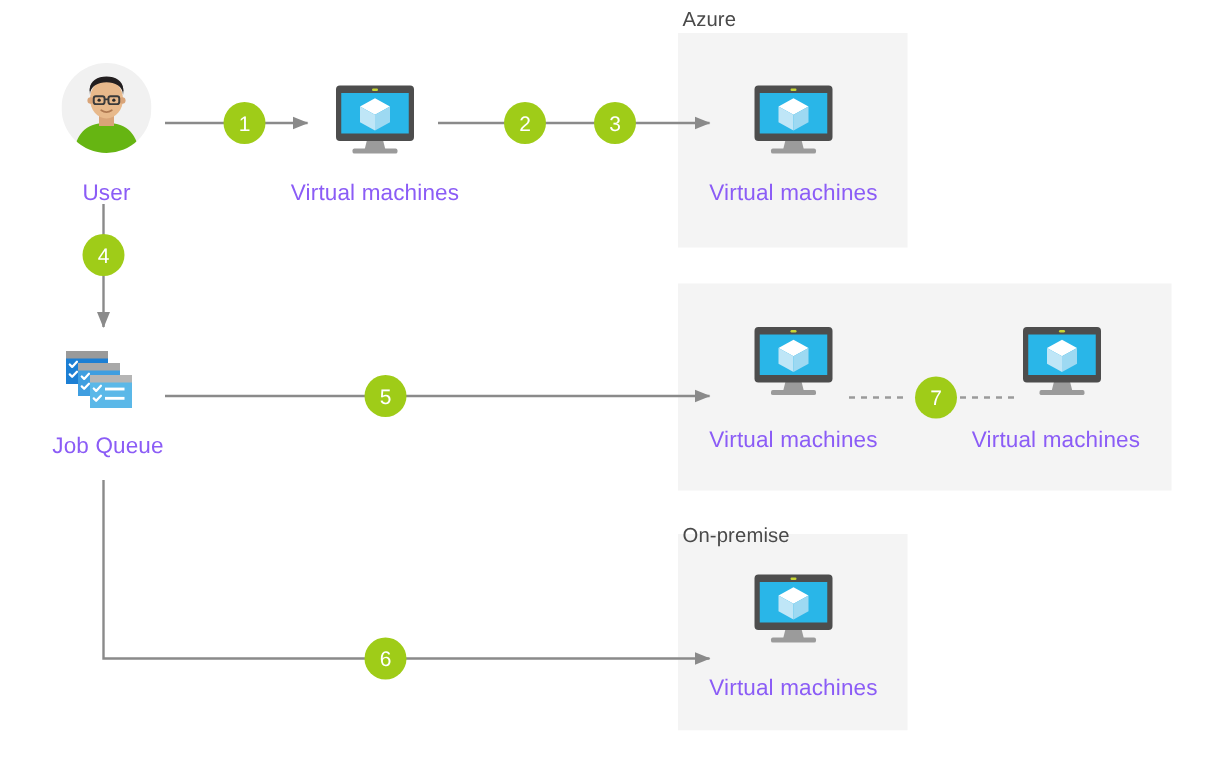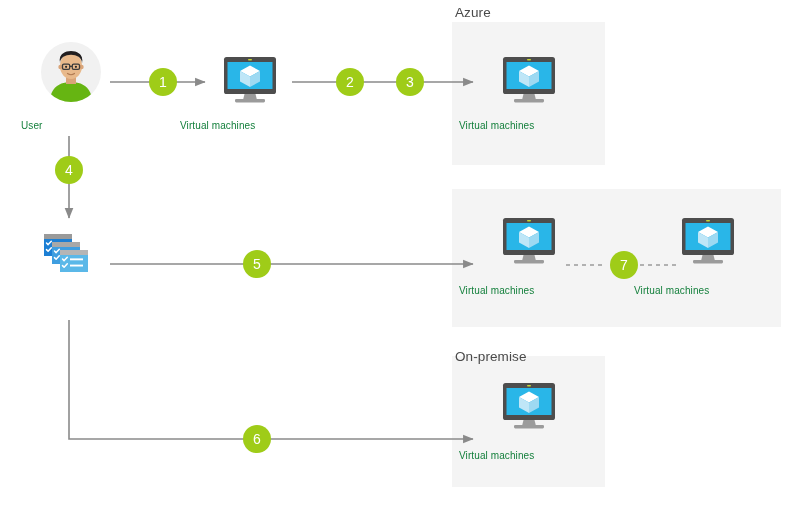--- a/index.html
+++ b/index.html
@@ -23,23 +23,23 @@
   }
   .zone-label {
     position: absolute;
     font-size: 13.5px;
     color: #4a4a4a;
     letter-spacing: 0.1px;
     white-space: nowrap;
   }
   .node-label {
     position: absolute;
-    font-size: 10px;
-    color: #15803d;
-    text-align: left;
+    font-size: 15px;
+    color: #8b5cf6;
+    text-align: center;
     white-space: nowrap;
     letter-spacing: 0.1px;
   }
   .badge {
     position: absolute;
     width: 28px;
     height: 28px;
     border-radius: 50%;
     background: #9fcc18;
     color: #ffffff;
@@ -165,20 +165,21 @@
       <path d="M13.5 27.6 l1.6 1.6 l3.2 -3.4" fill="none" stroke="#ffffff" stroke-width="1.5" stroke-linecap="round" stroke-linejoin="round"></path>
 
       <rect x="19" y="20" width="28" height="22" fill="#5bb8e8"></rect>
       <rect x="19" y="20" width="28" height="5" fill="#b5b5b5"></rect>
       <path d="M21.5 29 l1.6 1.6 l3.2 -3.4" fill="none" stroke="#ffffff" stroke-width="1.5" stroke-linecap="round" stroke-linejoin="round"></path>
       <path d="M21.5 35.6 l1.6 1.6 l3.2 -3.4" fill="none" stroke="#ffffff" stroke-width="1.5" stroke-linecap="round" stroke-linejoin="round"></path>
       <rect x="29" y="28.4" width="13" height="1.9" fill="#ffffff"></rect>
       <rect x="29" y="34.6" width="13" height="1.9" fill="#ffffff"></rect>
     </svg>
   </div>
+  <div class="node-label" style="left:12px; top:289px; width:120px;">Job Queue</div>
 
   <div class="icon-wrap" style="left:500px; top:54px; width:58px; height:52px;">
     <svg width="58" height="52" viewBox="0 0 58 52">
       <rect x="14" y="45" width="30" height="3.4" rx="1.3" fill="#9b9b9b"></rect>
       <path d="M24 38 L34 38 L36 46 L22 46 z" fill="#9b9b9b"></path>
       <rect x="3" y="3" width="52" height="37" rx="2.6" fill="#4d4d4d"></rect>
       <rect x="6.5" y="8" width="45" height="27" fill="#29b6e8"></rect>
       <rect x="27" y="5" width="4" height="1.6" rx="0.8" fill="#c8d634"></rect>
       <path d="M29 11.5 L39 17 L29 22.5 L19 17 z" fill="#ffffff"></path>
       <path d="M19 17 L29 22.5 L29 33 L19 27.5 z" fill="#bfe6f7"></path>

